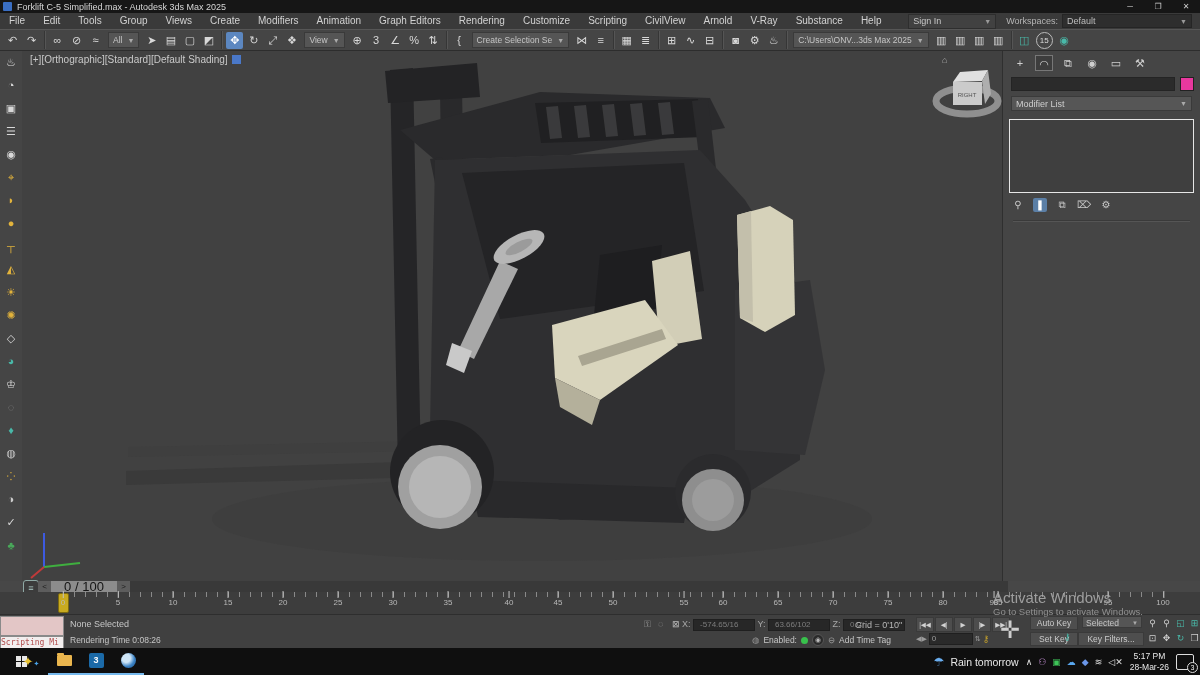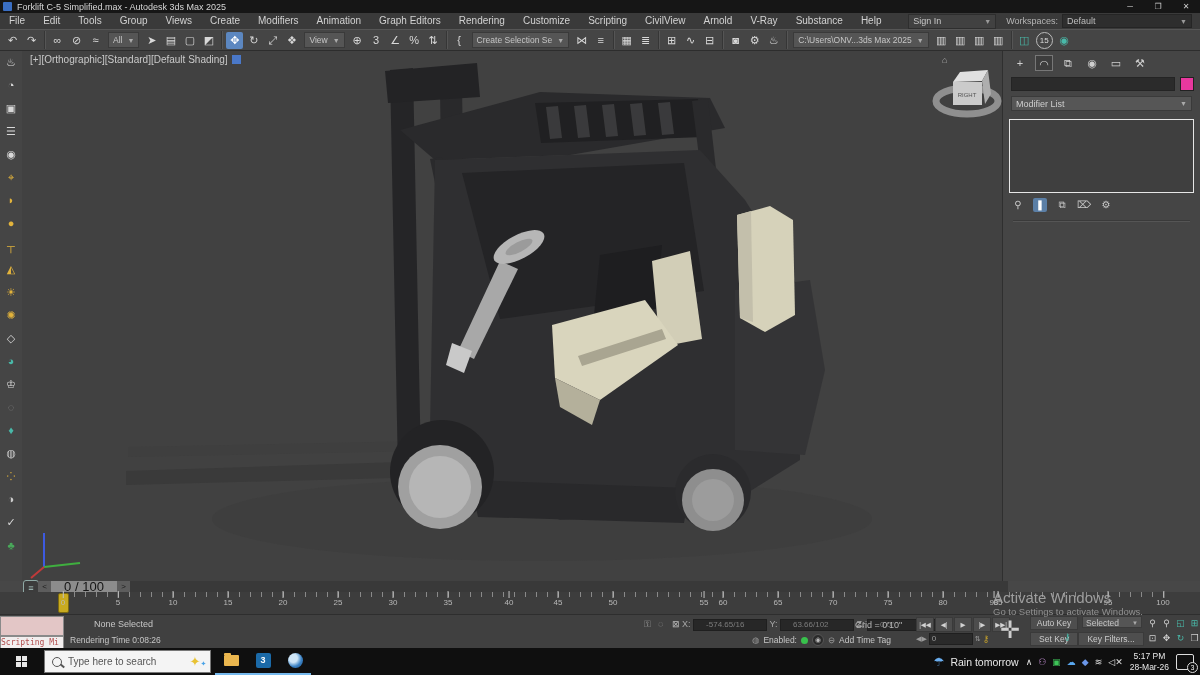--- a/index.html
+++ b/index.html
@@ -76,26 +76,26 @@
     background:repeating-linear-gradient(to right,#8a8a8a 0 1px,transparent 1px 11px);}
   .tick-label{position:absolute;top:6px;transform:translateX(-50%);font-size:8px;color:#b8b8b8;}
   .tick-label i{position:absolute;left:50%;top:-7px;width:1px;height:7px;background:#c2c2c2;font-style:normal;}
   #tb-marker{position:absolute;left:58px;top:1px;width:9px;height:18px;background:#c9aa20;
     border:1px solid #7d6a10;border-radius:2px;}
   
   #statusbar{left:0;top:614px;width:1200px;height:34px;background:#404040;border-top:1px solid #2e2e2e;font-size:9px;color:#c6c6c6;}
   #mini-listener{position:absolute;left:0;top:1px;width:64px;height:20px;background:#e3c6c6;border:1px solid #8a8a8a;box-sizing:border-box;}
   #mini-script{position:absolute;left:0;top:21px;width:64px;height:13px;background:#f2eeee;border:1px solid #8a8a8a;
     box-sizing:border-box;font-family:"DejaVu Sans Mono",monospace;font-size:8px;color:#b24d4d;line-height:11px;overflow:hidden;}
-  #sel-status{position:absolute;left:70px;top:4px;margin-left:24px;}
+  #sel-status{position:absolute;left:70px;top:4px;}
   #render-time{position:absolute;left:70px;top:20px;font-size:8.5px;}
   .lock-icon{position:absolute;top:4px;color:#9a9a9a;font-size:9px;}
   .coord-label{color:#a8a8a8;}
   .coord-field{display:inline-block;background:#272727;border:1px solid #1f1f1f;color:#7d7d7d;
-    width:48px;height:10px;font-size:8px;line-height:10px;padding:0 12px;vertical-align:middle;}
+    width:48px;height:10px;font-size:8px;line-height:10px;padding:0 6px;vertical-align:middle;}
   #coords{position:absolute;left:672px;top:4px;}
   #grid-label{position:absolute;left:855px;top:5px;color:#b8b8b8;}
   #playback{position:absolute;left:916px;top:2px;display:flex;gap:1px;}
   .pb-btn{min-width:14px;height:13px;background:#4d4d4d;border:1px solid #3a3a3a;color:#d2d2d2;
     font-size:6.5px;line-height:13px;text-align:center;padding:0 1px;}
   #anim-row{position:absolute;left:752px;top:19px;display:flex;align-items:center;gap:4px;font-size:8.5px;}
   #green-dot{width:7px;height:7px;border-radius:50%;background:#38c14c;display:inline-block;}
   #anim-circ{width:10px;height:10px;border-radius:50%;background:#2a2a2a;border:1px solid #555;
     color:#bbb;font-size:7px;line-height:10px;text-align:center;}
   #frame-row{position:absolute;left:916px;top:18px;display:flex;align-items:center;gap:2px;}
@@ -387,21 +387,21 @@
     <span class="tick-label" style="left: 118px;">5<i></i></span>
     <span class="tick-label" style="left: 173px;">10<i></i></span>
     <span class="tick-label" style="left: 228px;">15<i></i></span>
     <span class="tick-label" style="left: 283px;">20<i></i></span>
     <span class="tick-label" style="left: 338px;">25<i></i></span>
     <span class="tick-label" style="left: 393px;">30<i></i></span>
     <span class="tick-label" style="left: 448px;">35<i></i></span>
     <span class="tick-label" style="left: 509px;">40<i></i></span>
     <span class="tick-label" style="left: 558px;">45<i></i></span>
     <span class="tick-label" style="left: 613px;">50<i></i></span>
-    <span class="tick-label" style="left: 704px;">55<i></i></span>
+    <span class="tick-label" style="left: 684px;">55<i></i></span>
     <span class="tick-label" style="left: 723px;">60<i></i></span>
     <span class="tick-label" style="left: 778px;">65<i></i></span>
     <span class="tick-label" style="left: 833px;">70<i></i></span>
     <span class="tick-label" style="left: 888px;">75<i></i></span>
     <span class="tick-label" style="left: 943px;">80<i></i></span>
     <span class="tick-label" style="left: 998px;">85<i></i></span>
     <span class="tick-label" style="left: 994px;">90<i></i></span>
     <span class="tick-label" style="left: 1108px;">95<i></i></span>
     <span class="tick-label" style="left: 1163px;">100<i></i></span>
   </div>
@@ -474,24 +474,20 @@
 
 <div id="taskbar" class="abs">
   <div id="start-btn">
     <div id="start-glyph">
         <i></i>
         <i></i>
         <i></i>
         <i></i>
       </div>
   </div>
-  <div id="search-box">
-    <span class="mag"></span>
-    <span>Type here to search</span>
-  </div>
   <div id="sparkle">✦<span class="s2">✦</span></div>
   <div class="app-cell">
       <div id="folder-icon"></div>
     </div>
   <div class="app-cell">
       <div id="max-icon">3</div>
     </div>
   <div class="app-cell">
       <div id="ps-icon"></div>
     </div>

